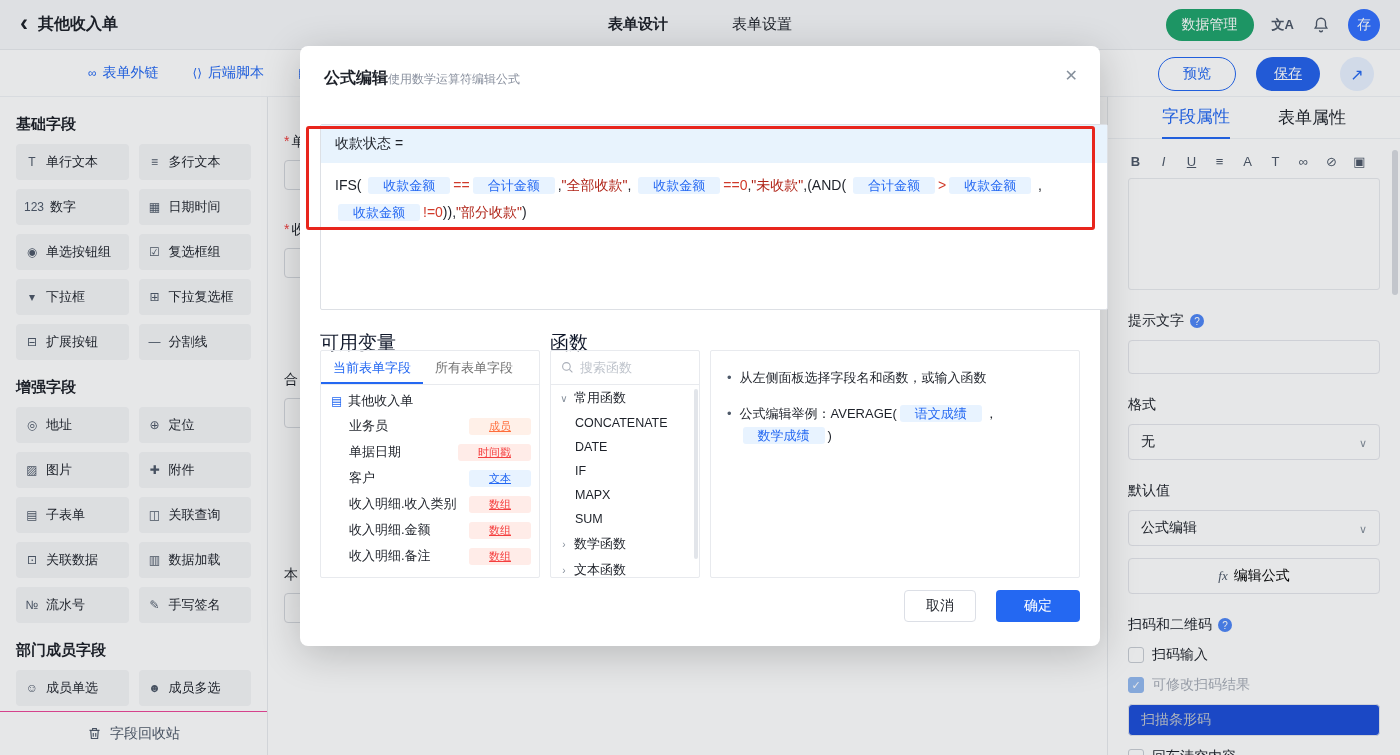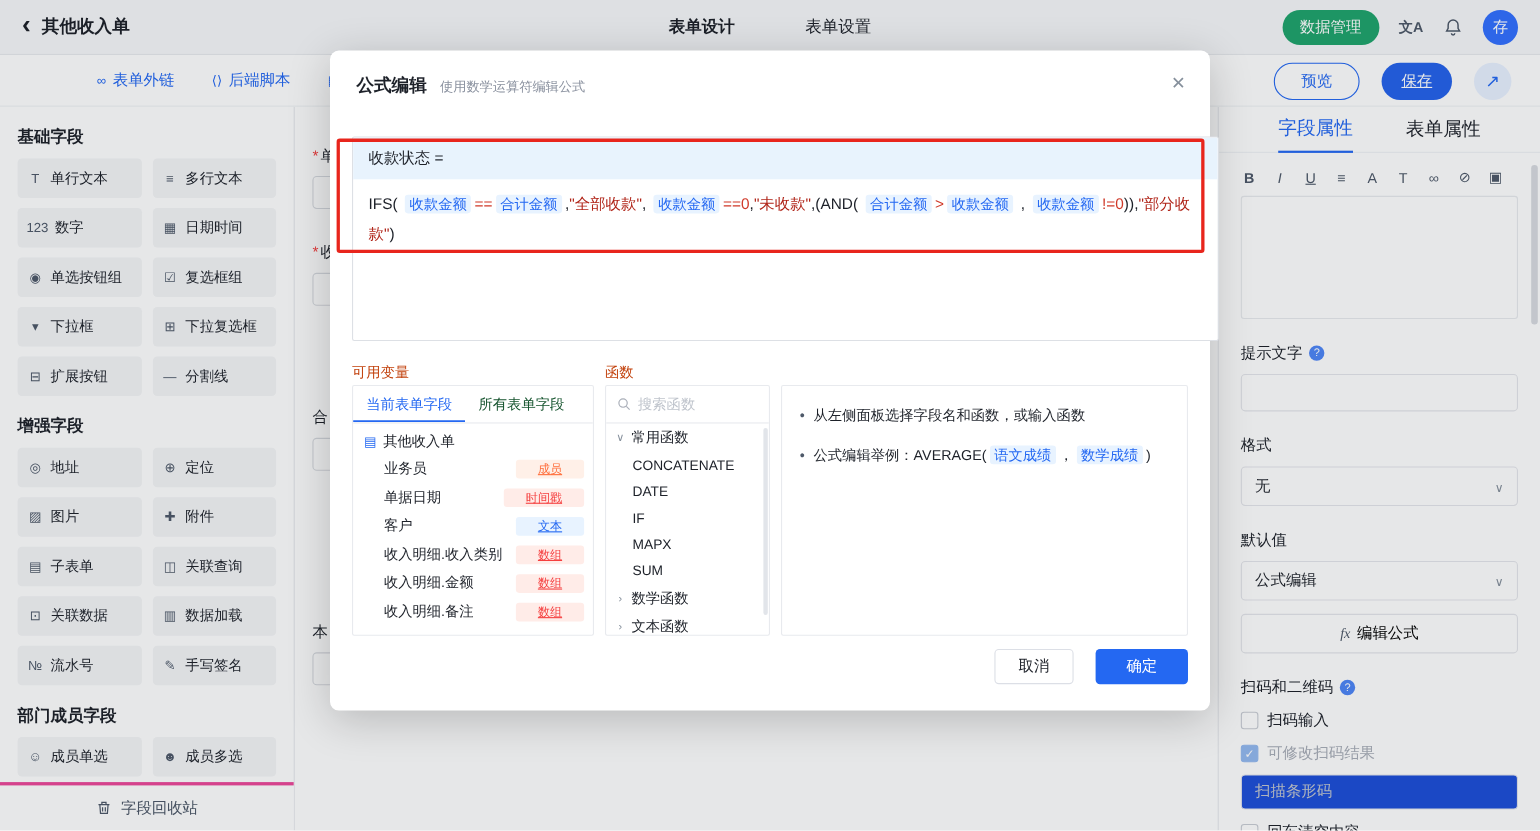--- a/index.html
+++ b/index.html
@@ -27,21 +27,21 @@
   .btn-preview{width:78px;height:34px;border:1px solid #2468f2;color:#2468f2;background:#fff;border-radius:17px;font-size:14px;cursor:pointer;}
   .btn-save{width:64px;height:34px;background:#2563eb;color:#fff;border:none;border-radius:17px;font-size:14px;cursor:pointer;text-decoration:underline;}
   .btn-share{width:34px;height:34px;border-radius:17px;background:#e8f1ff;color:#2468f2;display:flex;align-items:center;justify-content:center;font-size:16px;cursor:pointer;}
 
   
   .left-sidebar{position:absolute;left:0;top:97px;width:268px;height:658px;background:#fff;border-right:1px solid #e8eaee;padding:0 16px;z-index:3;}
   .section-title{font-size:15px;font-weight:700;margin:18px 0 10px;}
   .field-grid{display:grid;grid-template-columns:1fr 1fr;gap:9px 10px;}
   .field-item{height:36px;background:#f4f5f7;border-radius:4px;display:flex;align-items:center;padding:0 8px;gap:6px;font-size:13px;cursor:pointer;overflow:hidden;white-space:nowrap;}
   .fi-icon{color:#4e5969;font-size:12px;min-width:16px;text-align:center;flex:none;}
-  .sidebar-footer{position:absolute;bottom:0;left:0;width:267px;height:44px;border-top:3px solid #ec4899;display:flex;align-items:center;justify-content:center;gap:8px;color:#4e5969;font-size:14px;background:#fff;cursor:pointer;}
+  .sidebar-footer{position:absolute;bottom:0;left:0;width:267px;height:44px;border-top:1px solid #ec4899;display:flex;align-items:center;justify-content:center;gap:8px;color:#4e5969;font-size:14px;background:#fff;cursor:pointer;}
 
   
   .canvas{position:absolute;left:268px;top:97px;width:839px;height:658px;background:#fff;}
   .cv-label{position:absolute;left:16px;font-size:14px;white-space:nowrap;}
   .req{color:#f53f3f;margin-right:2px;}
   .cv-input{position:absolute;left:16px;width:70px;height:30px;border:1px solid #d9dce1;border-radius:4px;background:#fff;}
 
   
   .right-panel{position:absolute;left:1107px;top:97px;width:293px;height:658px;background:#fff;border-left:1px solid #e8eaee;padding:0 20px;}
   .rp-tabs{height:42px;display:flex;justify-content:center;gap:48px;align-items:center;border-bottom:1px solid #f0f2f5;margin:0 -20px;font-size:17px;}
@@ -63,34 +63,34 @@
   .cb{width:16px;height:16px;border:1px solid #c9cdd4;border-radius:3px;background:#fff;cursor:pointer;flex:none;}
   .cb.checked-dis{background:#94b9f0;border-color:#94b9f0;color:#fff;font-size:11px;display:flex;align-items:center;justify-content:center;}
   .lbl-dis{color:#a9aeb8;}
   .rp-input.disabled{background:#1d4ed8;display:flex;align-items:center;padding:0 12px;color:#c2c7cf;font-size:14px;margin-top:10px;height:32px;}
 
   
   .overlay{position:absolute;inset:0;background:rgba(13,18,27,0.10);z-index:10;}
   .modal{position:absolute;left:300px;top:46px;width:800px;height:600px;background:#fff;border-radius:8px;box-shadow:0 8px 40px rgba(0,0,0,0.20);z-index:11;}
   .modal-header{display:flex;align-items:baseline;padding:22px 24px 0;}
   .modal-title{font-size:16px;font-weight:700;}
-  .modal-subtitle{font-size:12px;color:#8a919f;margin-left:12px;}
+  .modal-subtitle{font-size:12px;color:#8a919f;}
   .modal-close{position:absolute;right:22px;top:20px;color:#86909c;font-size:16px;cursor:pointer;}
   .formula-editor{position:absolute;left:20px;top:78px;width:788px;height:186px;border:1px solid #dde0e5;border-radius:2px;overflow:hidden;background:#fff;}
   .target-line{height:38px;background:#e8f3fd;display:flex;align-items:center;padding:0 14px;font-size:14px;}
   .formula-body{padding:9px 14px;font-size:14px;line-height:27px;}
-  .chip{background:#e8f3ff;color:#2468f2;border-radius:3px;padding:1px 4px;margin:0 3px;font-size:13px;cursor:pointer;white-space:nowrap;}
+  .chip{background:#e8f3ff;color:#2468f2;border-radius:3px;padding:1px 15px;margin:0 3px;font-size:13px;cursor:pointer;white-space:nowrap;}
   .tok-op{color:#d03a2a;}
   .tok-str{color:#b02418;}
   .annotation{position:absolute;left:6px;top:80px;width:789px;height:104px;border:3px solid #e8251c;border-radius:3px;pointer-events:none;z-index:6;}
-  .panel-label{position:absolute;font-size:13px;color:#c2410c;top:284px;}
+  .panel-label{position:absolute;font-size:19px;color:#0f172a;top:284px;}
   .vars-label{left:20px;} .funcs-label{left:250px;}
   .vars-panel{position:absolute;left:20px;top:304px;width:220px;height:228px;border:1px solid #e8eaee;border-radius:2px;overflow:hidden;}
   .vp-tabs{height:34px;display:flex;border-bottom:1px solid #e8eaee;font-size:13px;}
-  .vp-tab{padding:0 12px;display:flex;align-items:center;cursor:pointer;color:#14532d;}
+  .vp-tab{padding:0 12px;display:flex;align-items:center;cursor:pointer;color:#737373;}
   .vp-tab.active{color:#2468f2;box-shadow:inset 0 -2px 0 #2468f2;}
   .tree-root{display:flex;align-items:center;gap:6px;padding:7px 10px 3px;font-size:13px;cursor:pointer;}
   .doc-icon{color:#2468f2;font-size:12px;}
   .doc-icon::after{content:"▤";}
   .var-row{height:26px;display:flex;align-items:center;justify-content:space-between;padding:0 8px 0 28px;font-size:13px;cursor:pointer;}
   .tag{font-size:11px;border-radius:3px;padding:1px 20px;flex:none;margin-left:6px;text-decoration:underline;}
   .tag-member{color:#ff6d3b;background:#fff0e8;}
   .tag-timestamp{color:#f53f3f;background:#ffece8;}
   .tag-text{color:#2468f2;background:#e8f3ff;}
   .tag-array{color:#f53f3f;background:#ffece8;}

